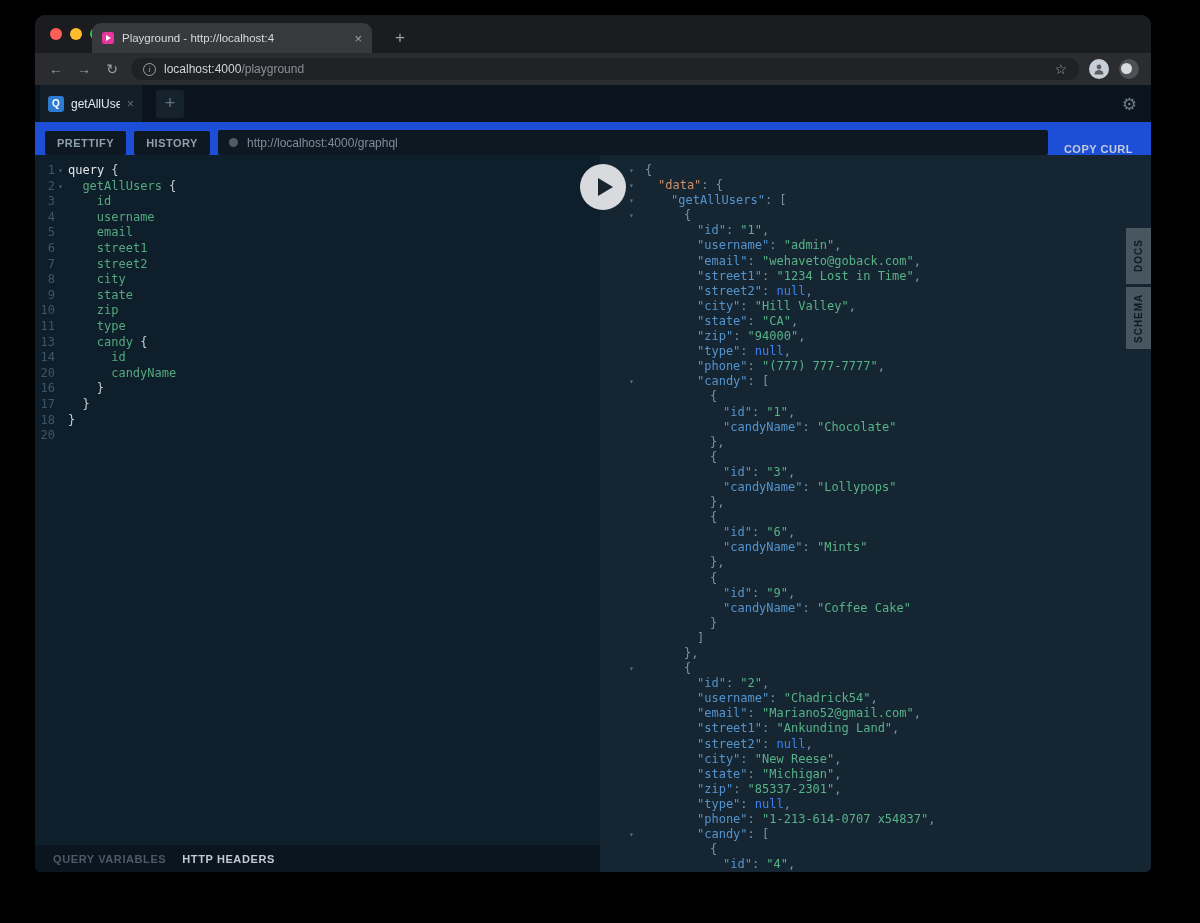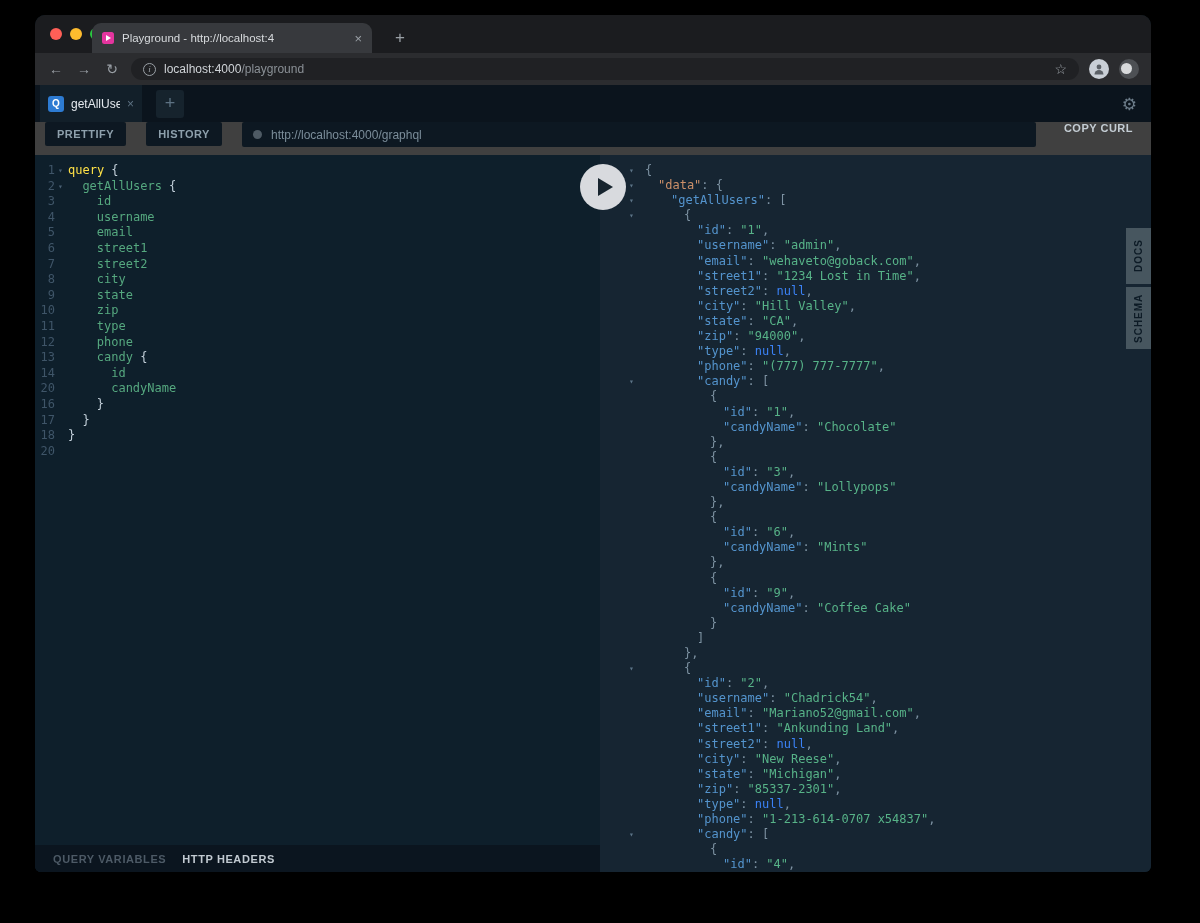--- a/index.html
+++ b/index.html
@@ -46,21 +46,21 @@
             gap:7px; padding:0 8px; }
   .badge-q { width:16px; height:16px; border-radius:3px; background:#2d7bd2; color:#fff;
              font-size:10px; font-weight:bold; display:flex; align-items:center; justify-content:center; flex:none; }
   .pg-tab-title { color:#e4e9ee; font-size:12px; flex:1; white-space:nowrap; overflow:hidden; }
   .pg-tab-close { color:#5d7283; font-size:12px; }
   .pg-newtab { align-self:center; margin-left:14px; width:28px; height:28px; background:#16232d;
                border-radius:3px; color:#5d7283; font-size:18px; text-align:center; line-height:26px; }
   .pg-gear { position:absolute; right:14px; top:50%; transform:translateY(-50%);
              color:#6c7c89; font-size:17px; }
 
-  .pg-toolbar { height:33px; background:#404040; display:flex; align-items:flex-start; padding:0 10px; gap:20px; }
+  .pg-toolbar { height:33px; background:#1d4ed8; display:flex; align-items:flex-end; padding:0 10px; gap:8px; }
   .tb-btn { background:#0d1822; color:#8ea0ac; font-size:11px; font-weight:bold;
             letter-spacing:0.5px; padding:6px 12px; border-radius:2px; }
   .endpoint { flex:1; background:#0d1822; height:25px; border-radius:2px; display:flex;
               align-items:center; gap:9px; padding:0 11px; }
   .endpoint-dot { width:9px; height:9px; border-radius:50%; background:#4e5a64; font-size:0; }
   .endpoint-url { color:#7b8d9a; font-size:12px; }
   .copycurl { color:#c4cdd4; font-size:11px; font-weight:bold; letter-spacing:0.5px; padding:0 8px; }
 
   
   .pg-main { position:absolute; left:0; right:0; top:70px; bottom:0; }
@@ -70,21 +70,21 @@
                  overflow:hidden; padding-top:8px; }
 
   .eline { position:relative; height:15.6px; line-height:15.6px;
            font-family:"DejaVu Sans Mono", monospace; font-size:12px; padding-left:33px; white-space:pre; }
   .lnum { position:absolute; left:0; width:20px; text-align:right; color:#3f5568; }
   .efold { position:absolute; left:23px; top:0; color:#4a6074; font-size:8px; }
   .rline { position:relative; height:15.1px; line-height:15.1px;
            font-family:"DejaVu Sans Mono", monospace; font-size:12px; white-space:pre; }
   .rfold { position:absolute; left:29px; top:0; color:#5c7487; font-size:8px; }
 
-  .editor-pane .tk-kw { color:#fde047; }
+  .editor-pane .tk-kw { color:#e5e5e5; }
   .editor-pane .tk-f  { color:#55a87f; }
   .editor-pane .tk-p  { color:#c3d0da; }
   .result-pane .tk-k  { color:#5494cd; }
   .result-pane .tk-d  { color:#cd9069; }
   .result-pane .tk-s  { color:#57b388; }
   .result-pane .tk-n  { color:#3b82f6; }
   .result-pane .tk-p  { color:#7d92a2; }
 
   .play-btn { position:absolute; left:545px; top:9px; width:46px; height:46px; border-radius:50%;
               background:#d8dade; display:flex; align-items:center; justify-content:center; z-index:5; }
@@ -172,21 +172,20 @@
             <div class="eline"><span class="lnum">2</span><span class="efold">▾</span><span class="code" style="padding-left: 14.4px; text-align: right;"><span class="tk-f">getAllUsers </span><span class="tk-p">{</span></span></div>
             <div class="eline"><span class="lnum">3</span><span class="code" style="padding-left: 28.8px;"><span class="tk-f">id</span></span></div>
             <div class="eline"><span class="lnum">4</span><span class="code" style="padding-left: 28.8px;"><span class="tk-f">username</span></span></div>
             <div class="eline"><span class="lnum">5</span><span class="code" style="padding-left: 28.8px;"><span class="tk-f">email</span></span></div>
             <div class="eline"><span class="lnum">6</span><span class="code" style="padding-left: 28.8px;"><span class="tk-f">street1</span></span></div>
             <div class="eline"><span class="lnum">7</span><span class="code" style="padding-left: 28.8px; margin-top: 16px;"><span class="tk-f">street2</span></span></div>
             <div class="eline"><span class="lnum">8</span><span class="code" style="padding-left: 28.8px;"><span class="tk-f">city</span></span></div>
             <div class="eline"><span class="lnum">9</span><span class="code" style="padding-left: 28.8px;"><span class="tk-f">state</span></span></div>
             <div class="eline"><span class="lnum">10</span><span class="code" style="padding-left: 28.8px;"><span class="tk-f">zip</span></span></div>
             <div class="eline"><span class="lnum">11</span><span class="code" style="padding-left: 28.8px;"><span class="tk-f">type</span></span></div>
-            <div class="eline"><span class="lnum">12</span><span class="code" style="padding-left: 28.8px;"><span class="tk-f">phone</span></span></div>
             <div class="eline"><span class="lnum">13</span><span class="code" style="padding-left: 28.8px;"><span class="tk-f">candy </span><span class="tk-p">{</span></span></div>
             <div class="eline"><span class="lnum">14</span><span class="code" style="padding-left: 43.2px;"><span class="tk-f">id</span></span></div>
             <div class="eline"><span class="lnum">20</span><span class="code" style="padding-left: 43.2px;"><span class="tk-f">candyName</span></span></div>
             <div class="eline"><span class="lnum">16</span><span class="code" style="padding-left: 28.8px;"><span class="tk-p">}</span></span></div>
             <div class="eline"><span class="lnum">17</span><span class="code" style="padding-left: 14.4px;"><span class="tk-p">}</span></span></div>
             <div class="eline"><span class="lnum">18</span><span class="code" style="padding-left: 0px;"><span class="tk-p">}</span></span></div>
             <div class="eline"><span class="lnum">20</span><span class="code" style="padding-left: 0px;"></span></div>
           </div>
         <div class="result-pane" id="results">
             <div class="rline" style="padding-left: 45px;"><span class="rfold">▾</span><span class="tk-p">{</span></div>

